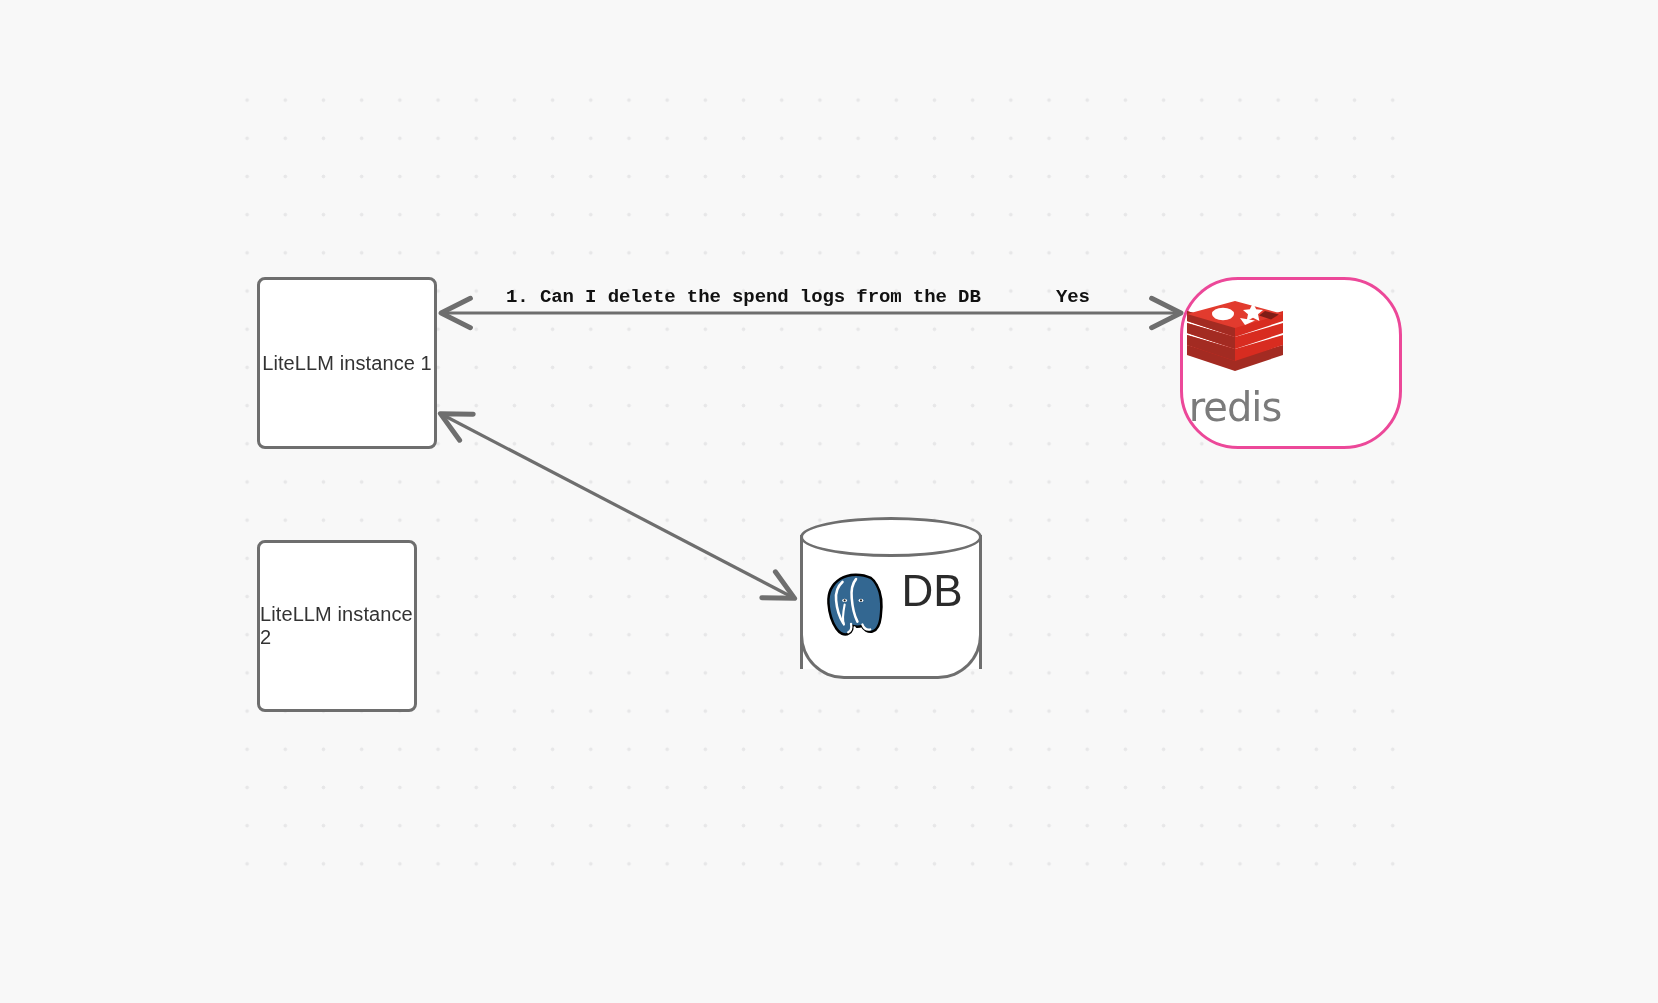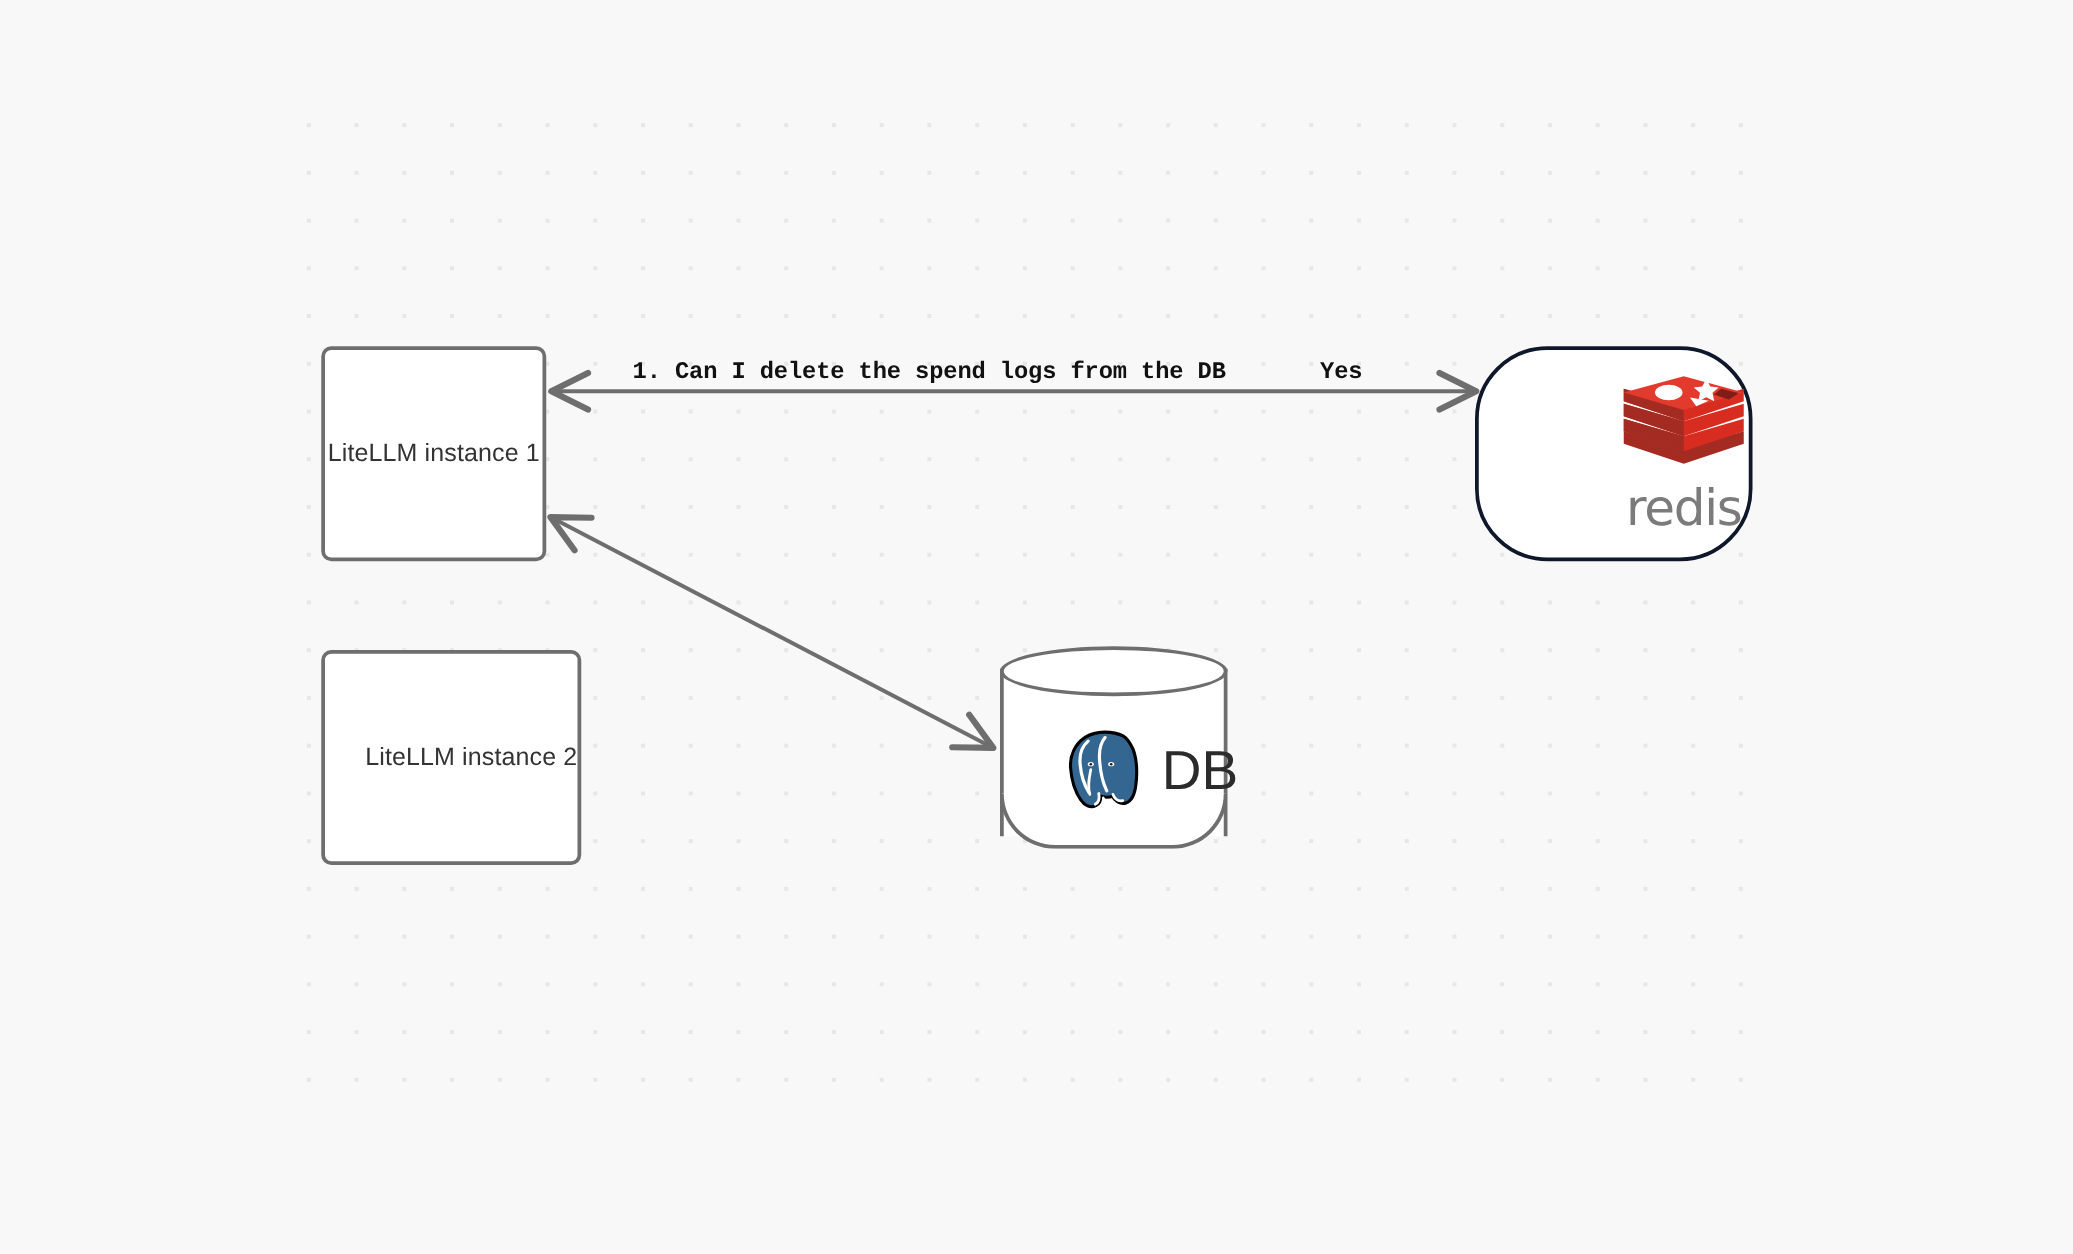--- a/index.html
+++ b/index.html
@@ -42,37 +42,37 @@
     justify-content: center;
     box-sizing: border-box;
   }
   .node-box-label {
     font-size: 20px;
     color: #333333;
     font-family: "Liberation Sans", sans-serif;
     letter-spacing: 0.1px;
   }
   #node-instance-1 { left: 257px; top: 277px; width: 180px; height: 172px; }
-  #node-instance-2 { left: 257px; top: 520px; width: 208px; height: 172px; padding-left: 32px; }
+  #node-instance-2 { left: 257px; top: 540px; width: 160px; height: 172px; }
   #node-instance-3 { left: 257px; top: 762px; width: 180px; height: 172px; }
 
   
   #node-redis {
     position: absolute;
     left: 1180px;
     top: 277px;
     width: 222px;
     height: 172px;
     background: #ffffff;
-    border: 3px solid #0f172a;
+    border: 3px solid #ec4899;
     border-radius: 58px;
     box-sizing: border-box;
     display: flex;
     flex-direction: column;
-    align-items: flex-end;
+    align-items: flex-start;
     justify-content: center;
   }
   .redis-logo-wrap {
     display: flex;
     flex-direction: column;
     align-items: center;
     justify-content: center;
     margin-top: -2px;
   }
   .redis-wordmark {
@@ -124,24 +124,22 @@
     background: #ffffff;
     box-sizing: border-box;
   }
   .db-content {
     position: absolute;
     left: 0;
     top: 52px;
     width: 182px;
     height: 96px;
     display: flex;
-    align-items: center;
     justify-content: center;
     gap: 10px;
-    margin-left: 28px;
   }
   .db-text {
     font-size: 44px;
     color: #2b2b2b;
     font-family: "Liberation Sans", sans-serif;
     font-weight: 400;
     line-height: 1;
     margin-left: -2px;
   }
 

